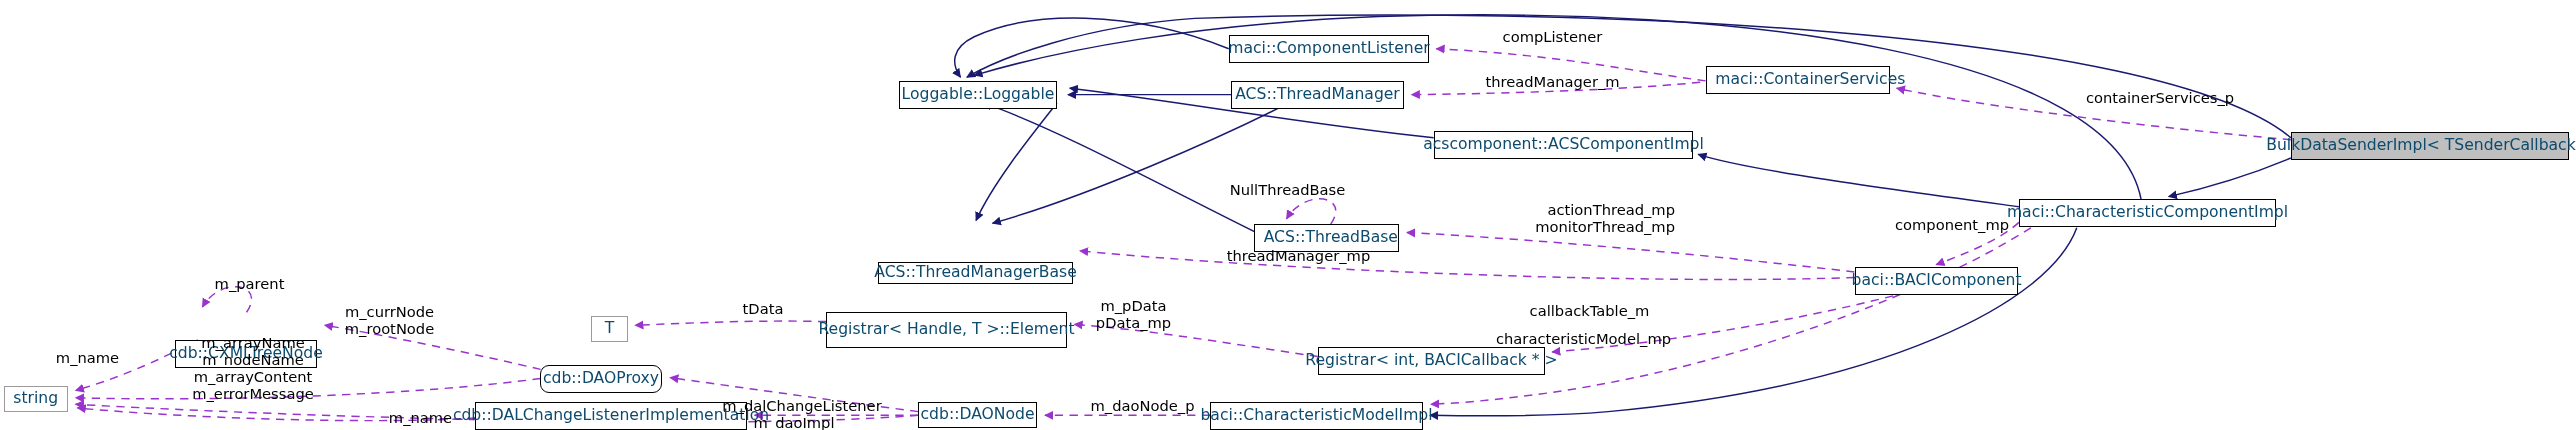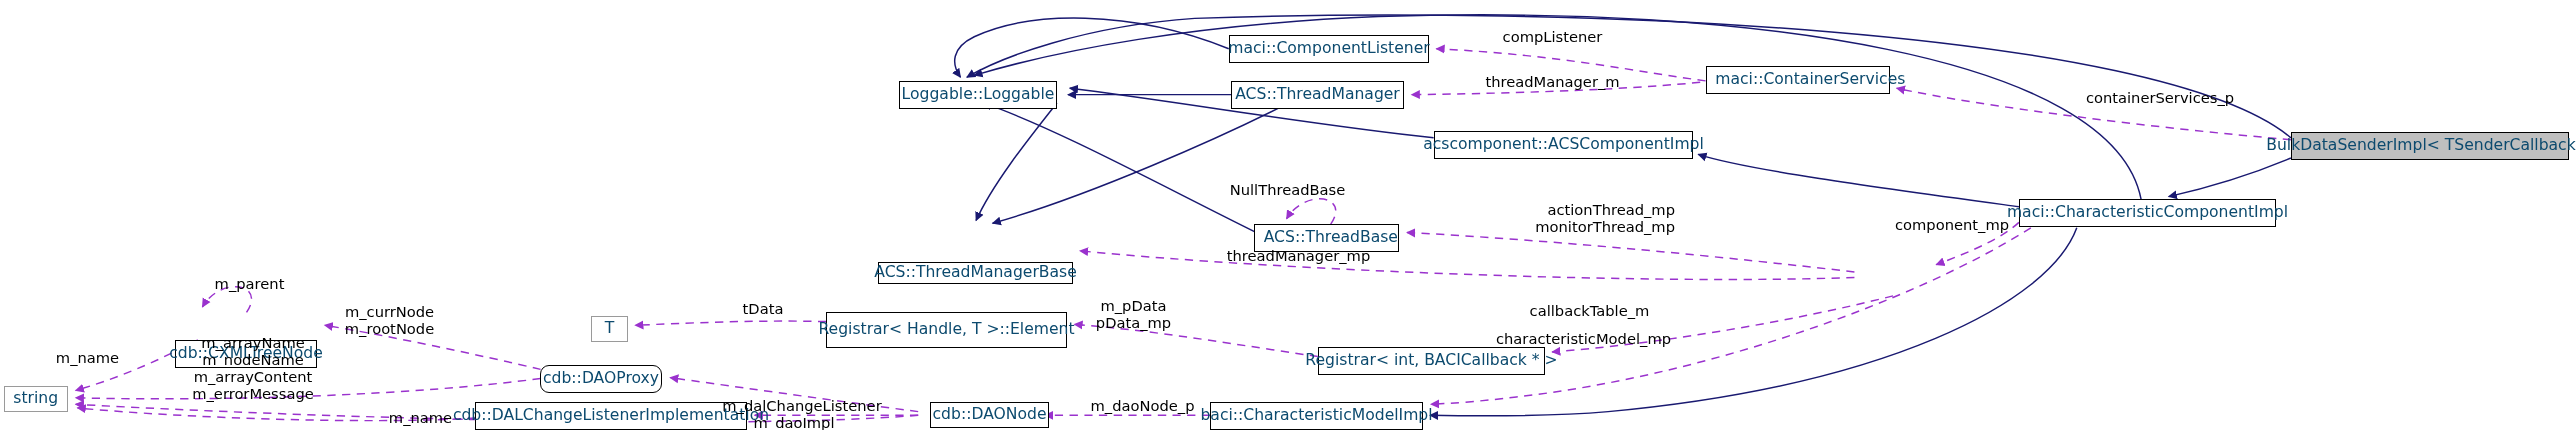--- a/index.html
+++ b/index.html
@@ -144,28 +144,29 @@
 
   <div class="node" style="left: 1229px; top: 35px; width: 200px; height: 27.6px;">maci::ComponentListener</div>
   <div class="node" style="left: 899px; top: 81px; width: 158px; height: 27.6px;">Loggable::Loggable</div>
   <div class="node" style="left: 1231px; top: 81px; width: 173px; height: 27.6px;">ACS::ThreadManager</div>
   <div class="node" style="left: 1706px; top: 66px; width: 184px; height: 27.6px; padding-left: 32px;">maci::ContainerServices</div>
   <div class="node" style="left: 1434px; top: 131px; width: 259px; height: 27.6px;">acscomponent::ACSComponentImpl</div>
   <div class="node highlight" style="left: 2291px; top: 132px; width: 278px; height: 27.6px;">BulkDataSenderImpl&lt; TSenderCallback &gt;</div>
   <div class="node" style="left: 878px; top: 224px; width: 195px; height: 22px; margin-top: 38px;">ACS::ThreadManagerBase</div>
   <div class="node" style="left: 1254px; top: 224px; width: 145px; height: 27.6px; padding-left: 16px;">ACS::ThreadBase</div>
   <div class="node" style="left: 2019px; top: 199px; width: 257px; height: 27.6px;">maci::CharacteristicComponentImpl</div>
+  <div class="node" style="left: 1855px; top: 267px; width: 163px; height: 27.6px;">baci::BACIComponent</div>
   <div class="node" style="left: 175px; top: 312px; width: 142px; height: 27.6px; margin-top: 28px;">cdb::CXMLTreeNode</div>
   <div class="node plain" style="left: 591px; top: 316px; width: 37px; height: 26px;">T</div>
   <div class="node" style="left: 826px; top: 312px; width: 241px; height: 36px;">Registrar&lt; Handle, T &gt;::Element</div>
   <div class="node" style="left: 1318px; top: 347px; width: 227px; height: 27.6px;">Registrar&lt; int, BACICallback * &gt;</div>
   <div class="node" style="left: 540px; top: 365px; width: 122px; height: 27.6px; border-radius: 9px;">cdb::DAOProxy</div>
   <div class="node plain" style="left: 3.7px; top: 386px; width: 64px; height: 26px;">string</div>
   <div class="node" style="left: 475px; top: 402px; width: 272px; height: 27.6px;">cdb::DALChangeListenerImplementation</div>
-  <div class="node" style="left: 918px; top: 402px; width: 119px; height: 26px; margin-left: 12px;">cdb::DAONode</div>
+  <div class="node" style="left: 918px; top: 402px; width: 119px; height: 26px;">cdb::DAONode</div>
   <div class="node" style="left: 1210px; top: 402px; width: 213px; height: 27.6px;">baci::CharacteristicModelImpl</div>
 
   <div class="edge-label" style="left: 1488px; top: 28.5px; width: 129px;">compListener</div>
   <div class="edge-label" style="left: 1470px; top: 74px; width: 165px;">threadManager_m</div>
   <div class="edge-label" style="left: 2068px; top: 90px; width: 184px;">containerServices_p</div>
   <div class="edge-label" style="left: 1214px; top: 182px; width: 147px;">NullThreadBase</div>
   <div class="edge-label" style="left: 1500px; top: 202px; width: 175px; text-align: right;">actionThread_mp
 monitorThread_mp</div>
   <div class="edge-label" style="left: 1883px; top: 217px; width: 138px;">component_mp</div>
   <div class="edge-label" style="left: 1211px; top: 248px; width: 175px;">threadManager_mp</div>

